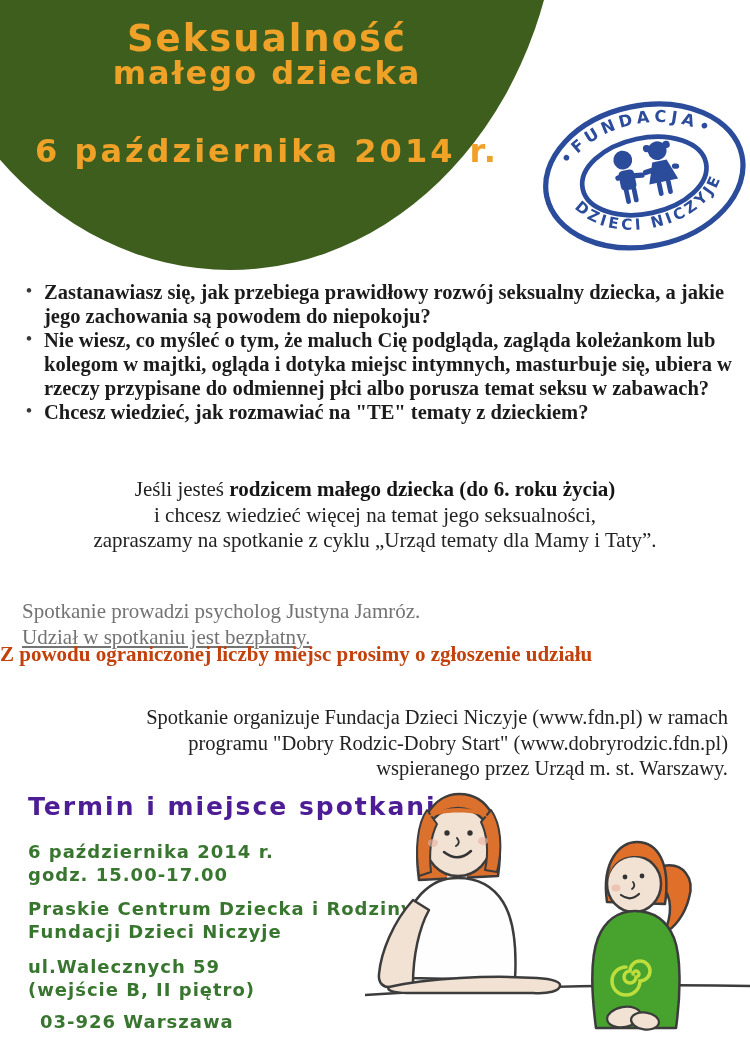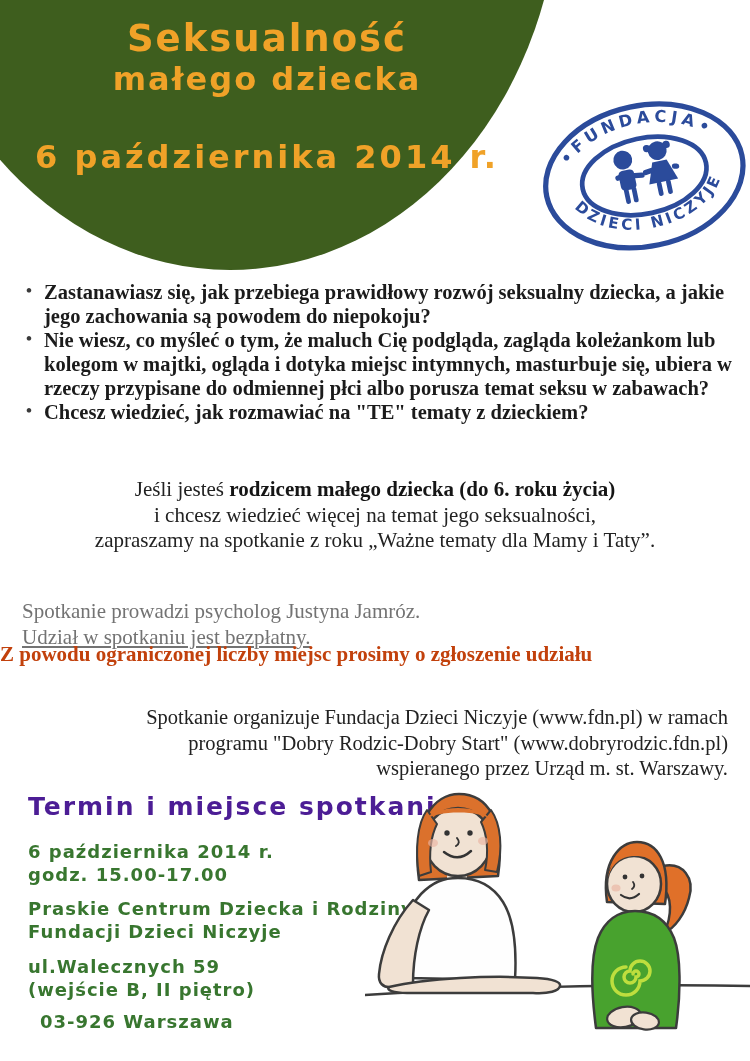--- a/index.html
+++ b/index.html
@@ -11,21 +11,21 @@
   
   .green-ellipse{
     position:absolute;left:-100px;top:-510px;width:660px;height:780px;
     border-radius:50%;background:#3e5e1e;
   }
   .header-text{
     position:absolute;left:7px;top:20px;width:520px;text-align:center;
     font-family:"DejaVu Sans",sans-serif;font-weight:700;color:#f0a228;
   }
   .title-line1{font-size:37px;letter-spacing:2px;line-height:1.0;}
-  .title-line2{font-size:32px;letter-spacing:2px;line-height:1.0;margin-top:6px;text-align:center;}
+  .title-line2{font-size:32px;letter-spacing:2px;line-height:1.0;text-align:center;}
   .date-line{font-size:32px;letter-spacing:3px;line-height:1.0;margin-top:46px;}
   
   .logo{position:absolute;left:540px;top:100px;width:210px;height:158px;}
   .logo svg{width:100%;height:100%;transform:rotate(-12deg);}
   
   .bullets{
     position:absolute;left:20px;top:280px;width:712px;margin:0;padding:0;
     list-style:none;font-weight:700;font-size:20.5px;line-height:24px;color:#1b1b1b;
   }
   .bullets li{position:relative;padding-left:24px;}
@@ -124,21 +124,21 @@
     </li>
     <li>
       <span class="dot">•</span>
       <span>Chcesz wiedzieć, jak rozmawiać na "TE" tematy z dzieckiem?</span>
     </li>
   </ul>
 
   <div class="invite">
     <div><span>Jeśli jesteś </span><b>rodzicem małego dziecka (do 6. roku życia)</b></div>
     <div>i chcesz wiedzieć więcej na temat jego seksualności,</div>
-    <div>zapraszamy na spotkanie z roku „Ważne tematy dla Mamy i Taty”.</div>
+    <div>zapraszamy na spotkanie z cyklu „Urząd tematy dla Mamy i Taty”.</div>
   </div>
 
   <div class="host">
     <div>Spotkanie prowadzi psycholog Justyna Jamróz.</div>
     <div class="underlined">Udział w spotkaniu jest bezpłatny.</div>
   </div>
 
   <div class="registration">
     <div>Z powodu ograniczonej liczby miejsc prosimy o zgłoszenie udziału</div>
   </div>

